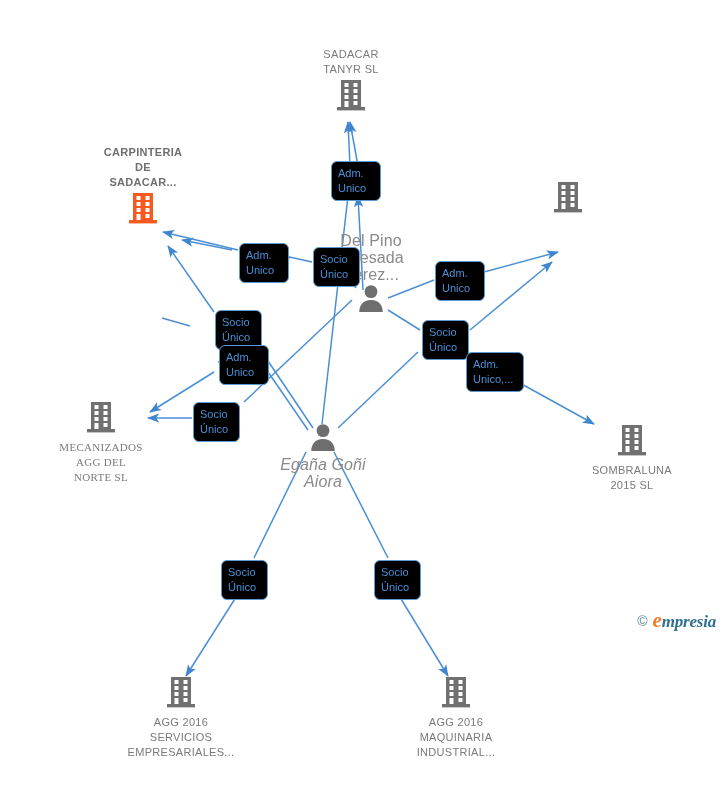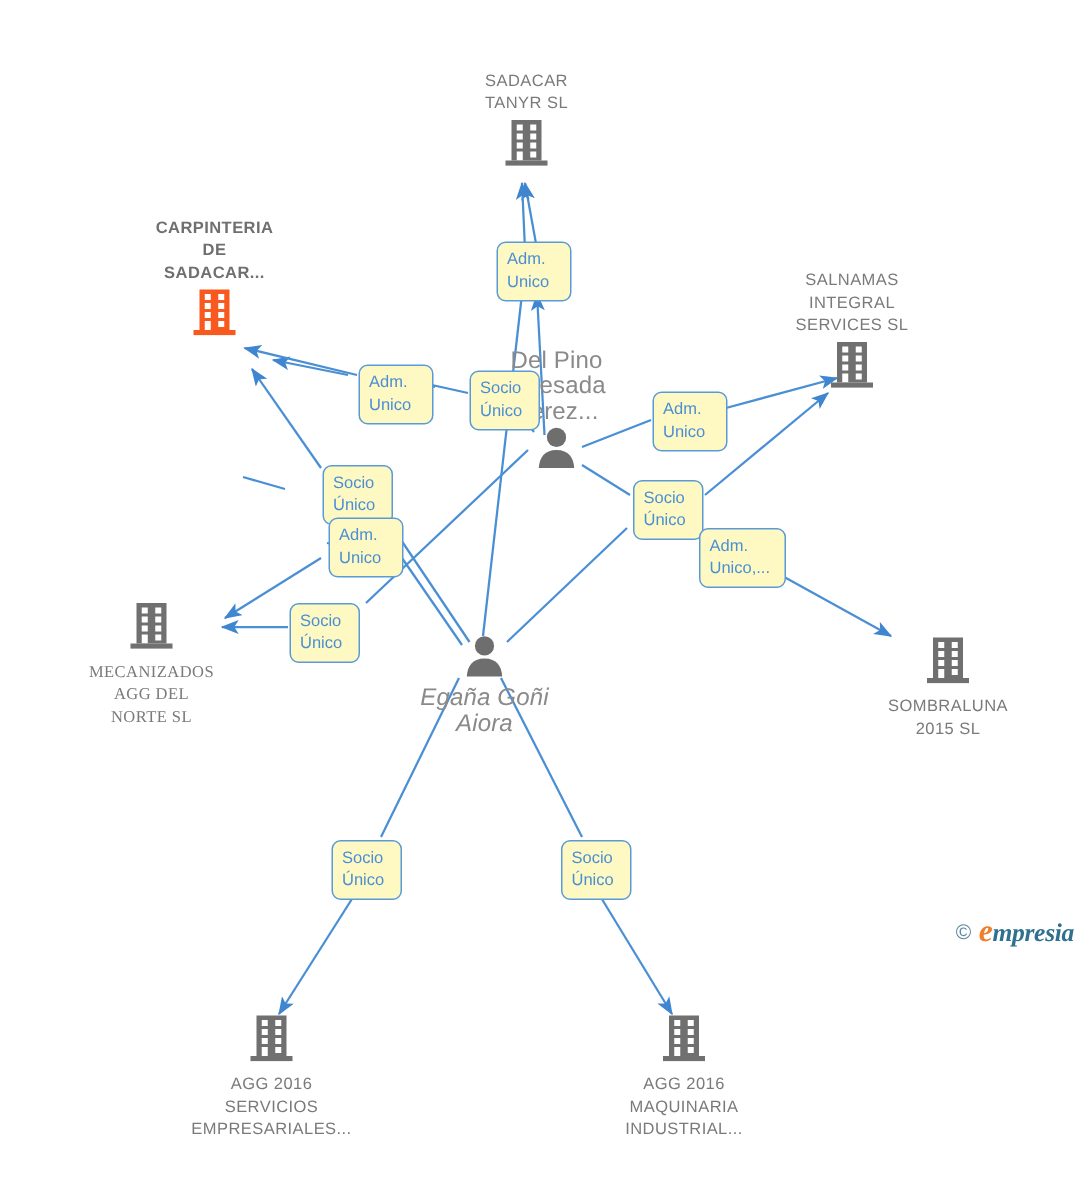--- a/index.html
+++ b/index.html
@@ -24,21 +24,21 @@
     white-space:pre-line;
   }
   .node.company .nlabel{font-size:11px;letter-spacing:.3px;}
   .node.person .nlabel{font-size:16px;line-height:17px;color:#8a8a8a;letter-spacing:.1px;}
   .node.company.below .nlabel{margin-top:2px;}
   .node.company.above .nlabel{margin-bottom:1px;}
 
   .edge-label{
     position:absolute;
     box-sizing:border-box;
-    background:#fef9c3;
+    background:#000000;
     border:1.4px solid #5b9bd5;
     border-radius:6px;
     color:#4a8fd4;
     font-size:11px;
     line-height:14.5px;
     padding:4px 16px 5px 6px;
     text-align:left;
     white-space:pre-line;
     box-shadow:0 0 0 0 rgba(0,0,0,0);
   }
@@ -144,23 +144,20 @@
         <rect x="9.5" y="17" width="4" height="4" fill="#fff"></rect>
         <rect x="18.5" y="17" width="4" height="4" fill="#fff"></rect>
         <rect x="9.5" y="23" width="4" height="6" fill="#fff"></rect>
         <rect x="18.5" y="23" width="4" height="4" fill="#fff"></rect>
         <rect x="2" y="29" width="28" height="3.4" fill="#f8591e"></rect>
       </svg>
     </span>
   </div>
 
   <div class="node company above" style="left:568px;top:180px;">
-    <span class="nlabel">SALNAMAS
-INTEGRAL
-SERVICES  SL</span>
     <span class="icon">
       <svg width="32" height="34" viewBox="0 0 32 34">
         <rect x="6" y="2" width="20" height="27" fill="#707070"></rect>
         <rect x="9.5" y="5" width="4" height="4" fill="#fff"></rect>
         <rect x="18.5" y="5" width="4" height="4" fill="#fff"></rect>
         <rect x="9.5" y="11" width="4" height="4" fill="#fff"></rect>
         <rect x="18.5" y="11" width="4" height="4" fill="#fff"></rect>
         <rect x="9.5" y="17" width="4" height="4" fill="#fff"></rect>
         <rect x="18.5" y="17" width="4" height="4" fill="#fff"></rect>
         <rect x="9.5" y="23" width="4" height="6" fill="#fff"></rect>

